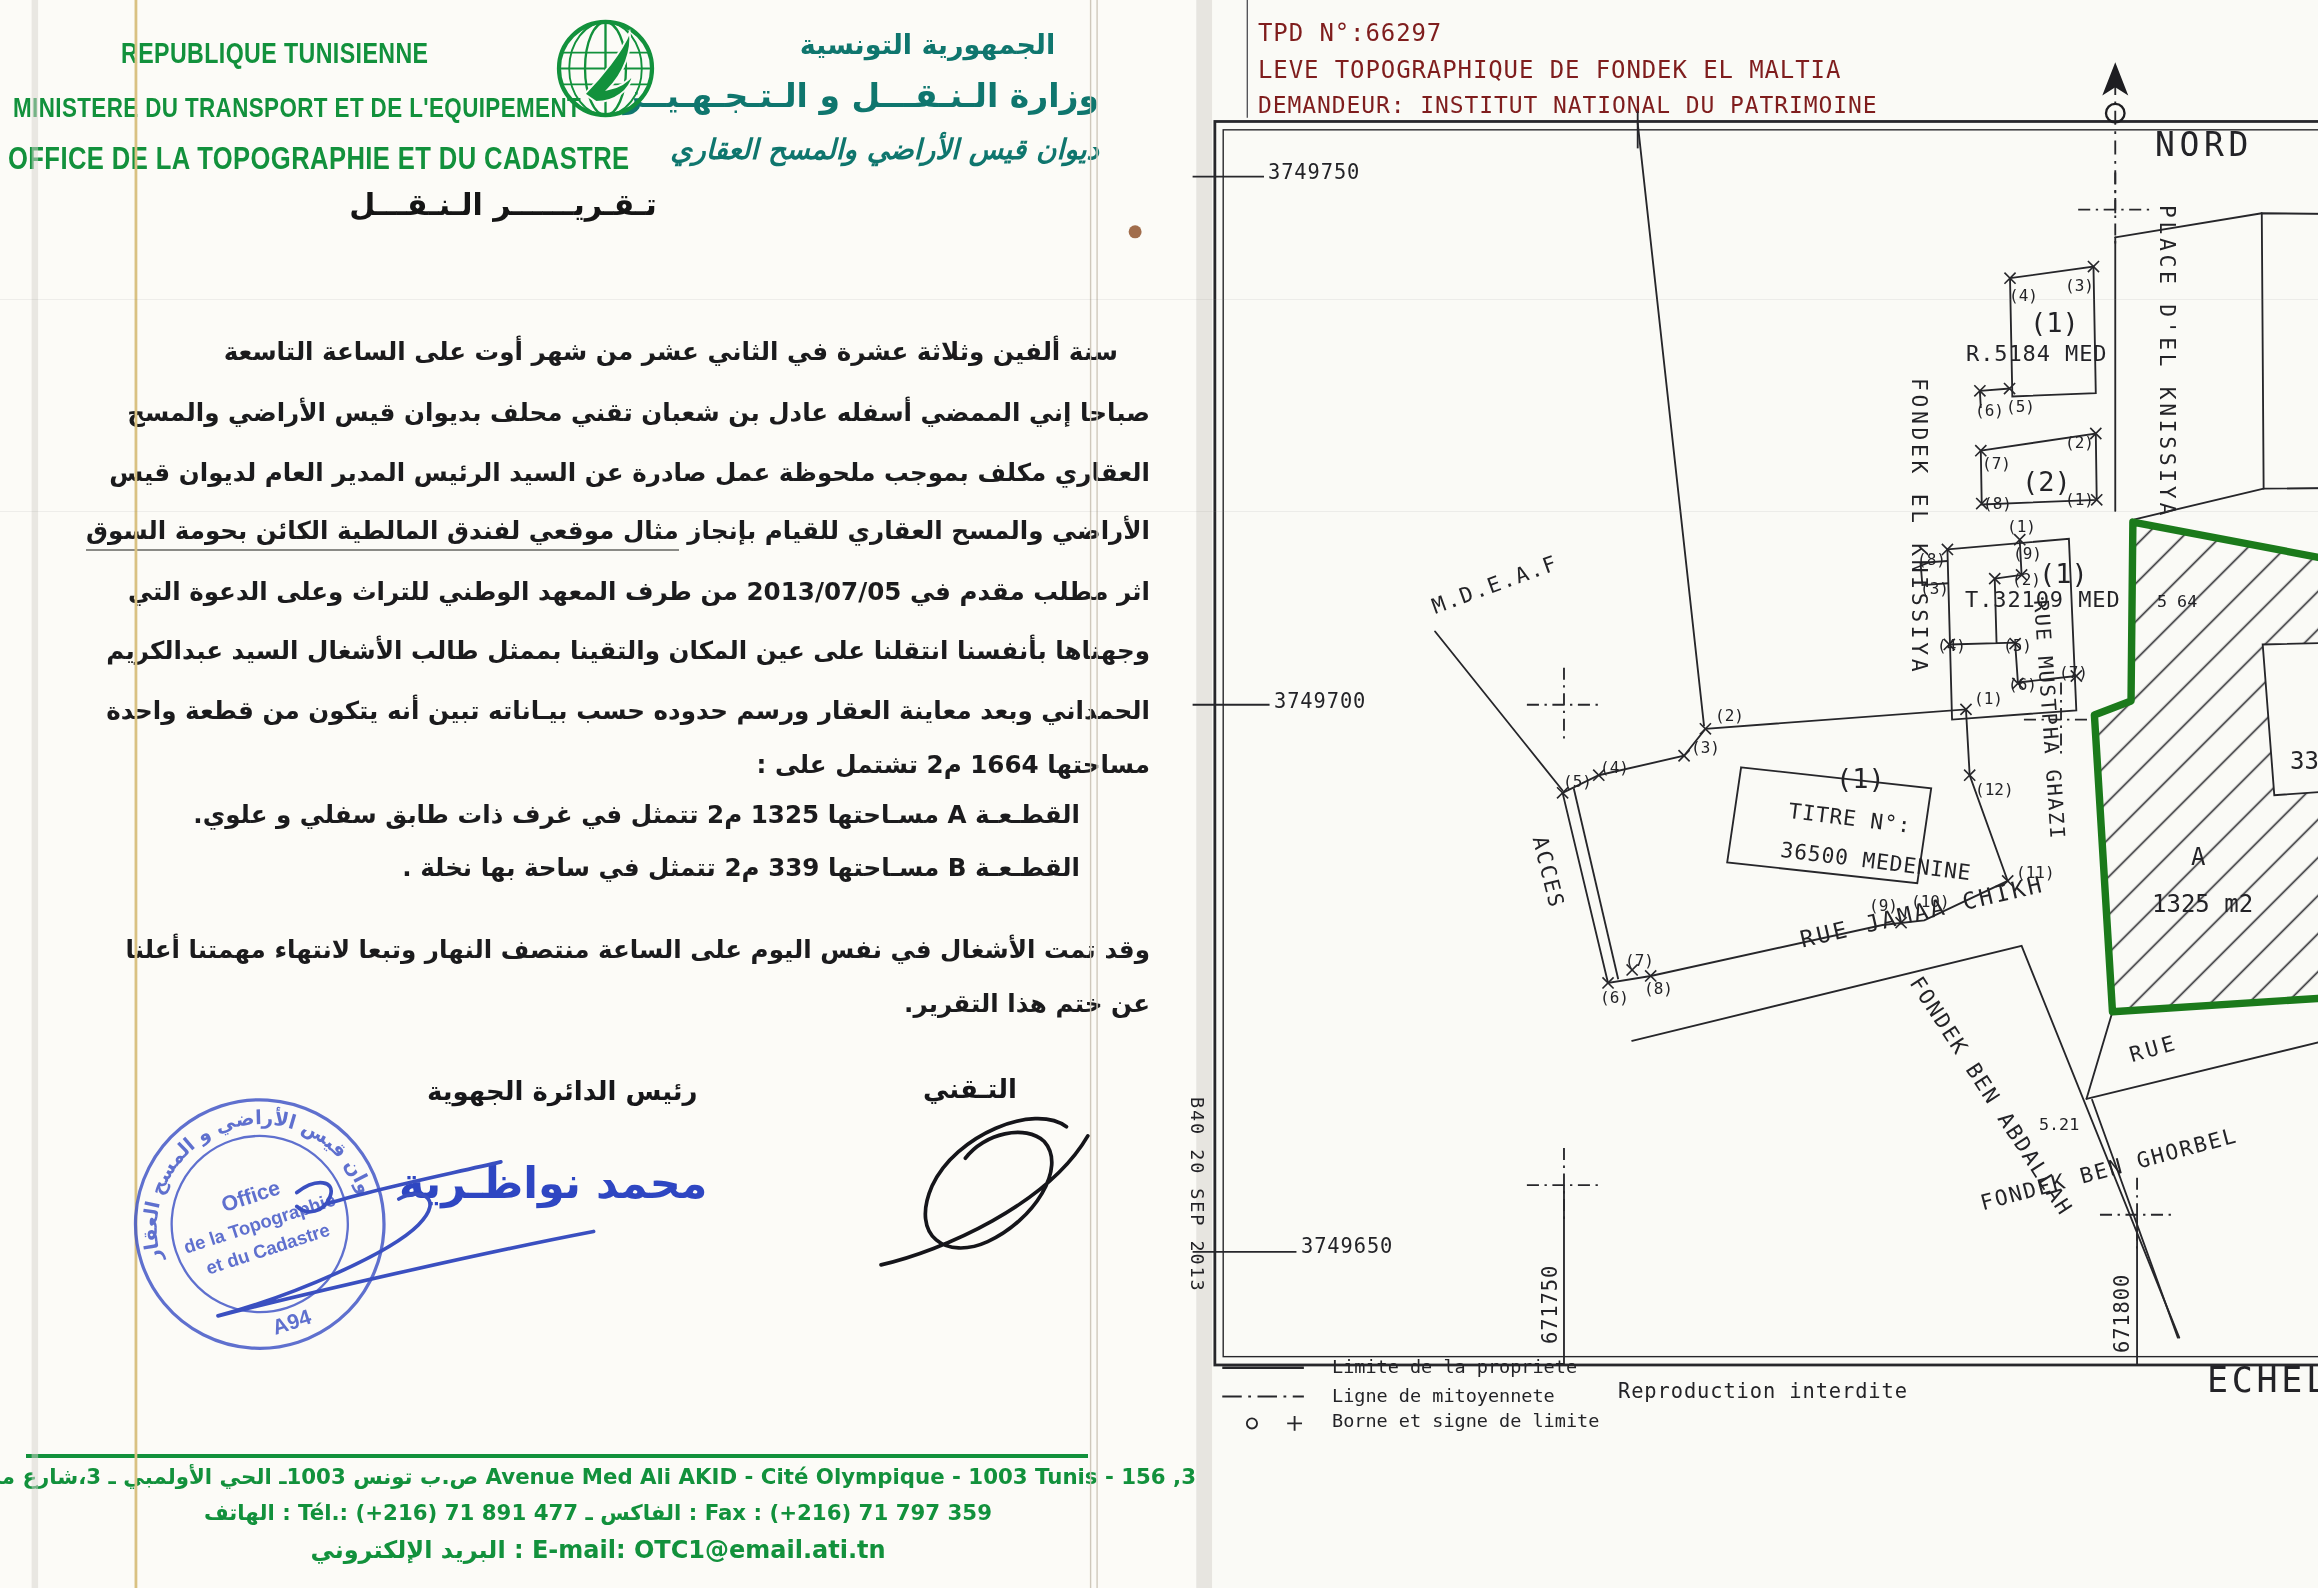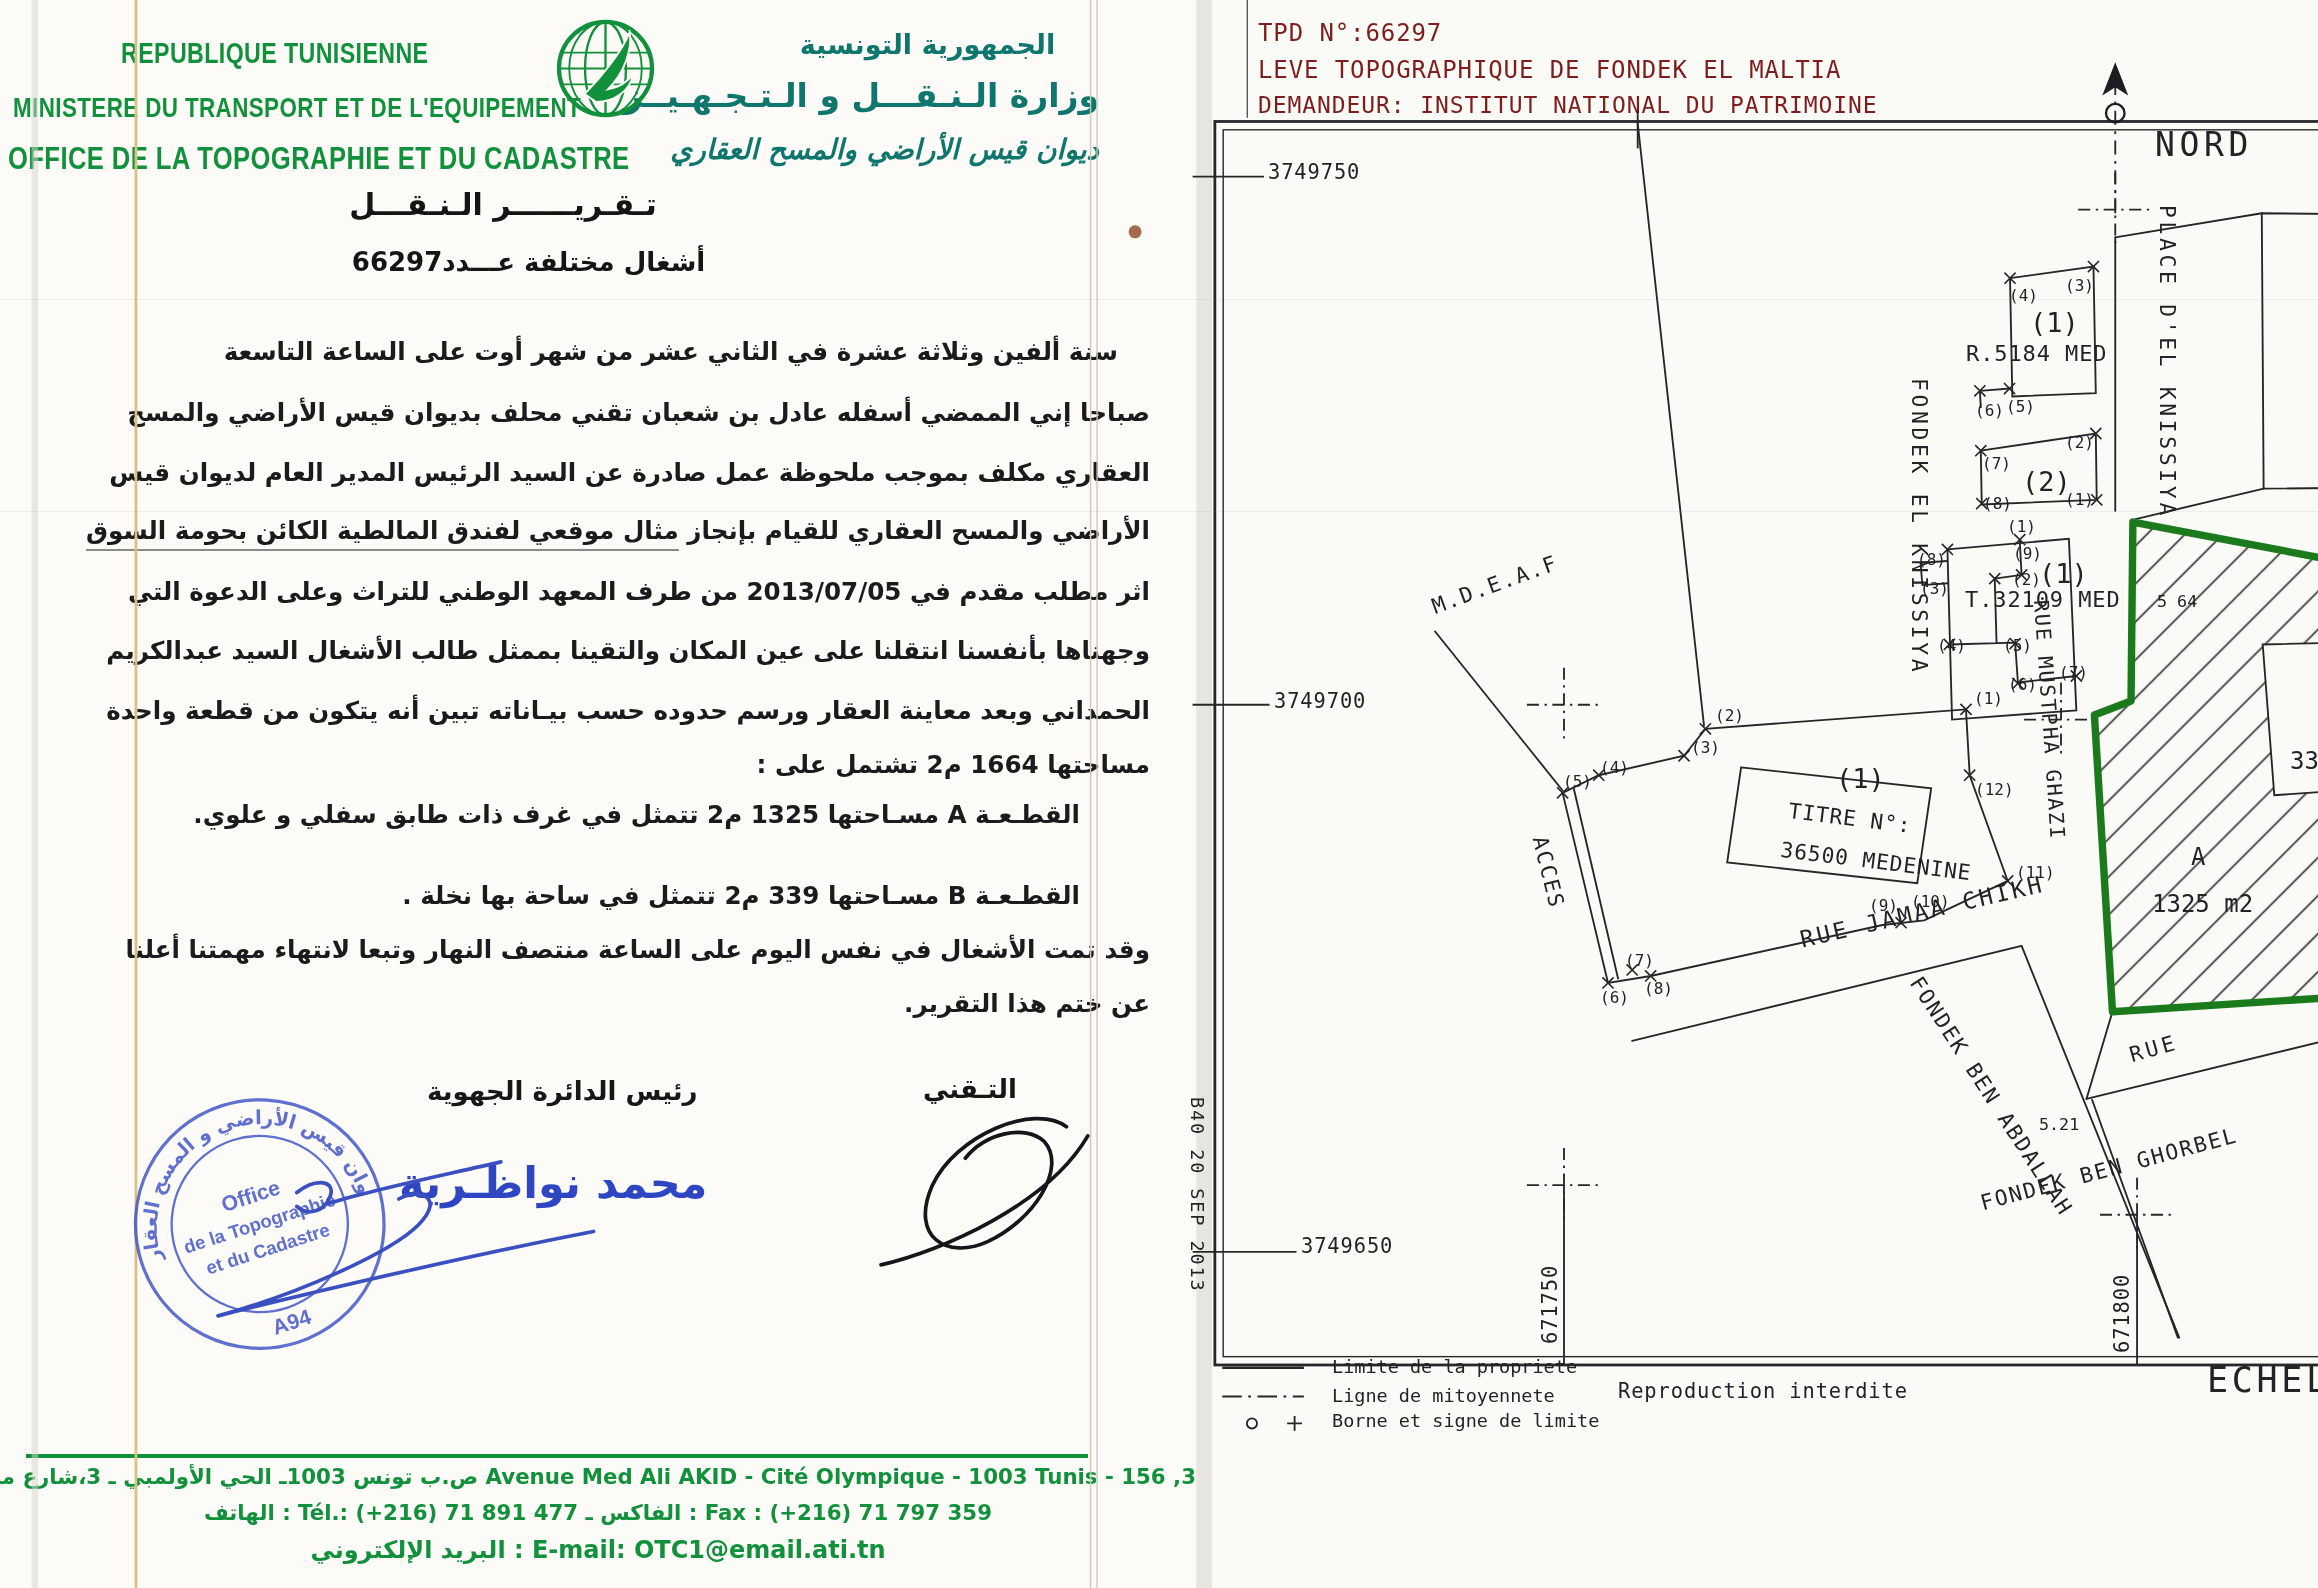--- a/index.html
+++ b/index.html
@@ -34,32 +34,31 @@
 
     <div class="abs lh-fr" style="left:121px;top:37px;font-size:29px;">REPUBLIQUE TUNISIENNE</div>
     <div class="abs lh-fr" style="left:13px;top:92px;font-size:28px;">MINISTERE DU TRANSPORT ET DE L'EQUIPEMENT</div>
     <div class="abs lh-fr" style="left:8.3px;top:140px;font-size:32px;">OFFICE DE LA TOPOGRAPHIE ET DU CADASTRE</div>
 
     <div class="abs lh-ar" style="left:756px;top:29px;width:343px;font-size:27px;">الجمهورية التونسية</div>
     <div class="abs lh-ar" style="left:691px;top:76px;width:408px;font-size:33px;">وزارة الـنـقـــل و الـتـجـهـيــز</div>
     <div class="abs lh-ar" style="left:672px;top:133px;width:427px;font-size:28px;font-style:italic;">ديوان قيس الأراضي والمسح العقاري</div>
 
     <div class="abs blacktitle" style="left:0;top:187px;width:1006px;font-size:30px;">تـقـريــــــر الـنـقـــل</div>
-    <div class="abs blacktitle" style="left:0;top:247px;width:1057px;font-size:26px;">أشغال مختلفة عـــدد66297</div>
 
     <div class="ar-line" style="top:337px;padding-right:32px;">سنة ألفين وثلاثة عشرة في الثاني عشر من شهر أوت على الساعة التاسعة</div>
     <div class="ar-line" style="top:398px;">صباحا إني الممضي أسفله عادل بن شعبان تقني محلف بديوان قيس الأراضي والمسح</div>
     <div class="ar-line" style="top:458px;">العقاري مكلف بموجب ملحوظة عمل صادرة عن السيد الرئيس المدير العام لديوان قيس</div>
     <div class="ar-line" style="top:516px;"><span>الأراضي والمسح العقاري للقيام بإنجاز </span><span class="u">مثال موقعي لفندق المالطية الكائن بحومة السوق</span></div>
     <div class="ar-line" style="top:577px;">اثر مطلب مقدم في 2013/07/05 من طرف المعهد الوطني للتراث وعلى الدعوة التي</div>
     <div class="ar-line" style="top:636px;">وجهناها بأنفسنا انتقلنا على عين المكان والتقينا بممثل طالب الأشغال السيد عبدالكريم</div>
     <div class="ar-line" style="top:696px;">الحمداني وبعد معاينة العقار ورسم حدوده حسب بيـاناته تبين أنه يتكون من قطعة واحدة</div>
     <div class="ar-line" style="top:750px;">مساحتها 1664 م2 تشتمل على :</div>
     <div class="ar-line" style="top:800px;padding-right:70px;">القطـعـة A مسـاحتها 1325 م2 تتمثل في غرف ذات طابق سفلي و علوي.</div>
-    <div class="ar-line" style="top:853px;padding-right:70px;margin-top:28px;">القطـعـة B مسـاحتها 339 م2 تتمثل في ساحة بها نخلة .</div>
+    <div class="ar-line" style="top:853px;padding-right:70px;">القطـعـة B مسـاحتها 339 م2 تتمثل في ساحة بها نخلة .</div>
     <div class="ar-line" style="top:935px;">وقد تمت الأشغال في نفس اليوم على الساعة منتصف النهار وتبعا لانتهاء مهمتنا أعلنا</div>
     <div class="ar-line" style="top:989px;">عن ختم هذا التقرير.</div>
 
     <div class="abs siglabel" style="left:923px;top:1074px;">التـقني</div>
     <div class="abs siglabel" style="left:427px;top:1076px;">رئيس الدائرة الجهوية</div>
     <div class="abs bluename" style="left:399px;top:1158px;font-size:43px;">محمد نواظـرية</div>
 
     <div class="abs" style="left:25.5px;top:1454px;width:1062px;height:4.2px;background:#12913c;"></div>
     <div class="abs footer-green" style="left:0;top:1464px;width:1196px;font-size:21.3px;">3, Avenue Med Ali AKID - Cité Olympique - 1003 Tunis  - 156 ص.ب تونس 1003ـ الحي الأولمبي ـ 3،شارع محمد علي عقيد</div>
     <div class="abs footer-green" style="left:0;top:1500px;width:1196px;font-size:21.3px;">Fax : (+216) 71 797 359 : الفاكس ـ Tél.: (+216) 71 891 477 : الهاتف</div>

